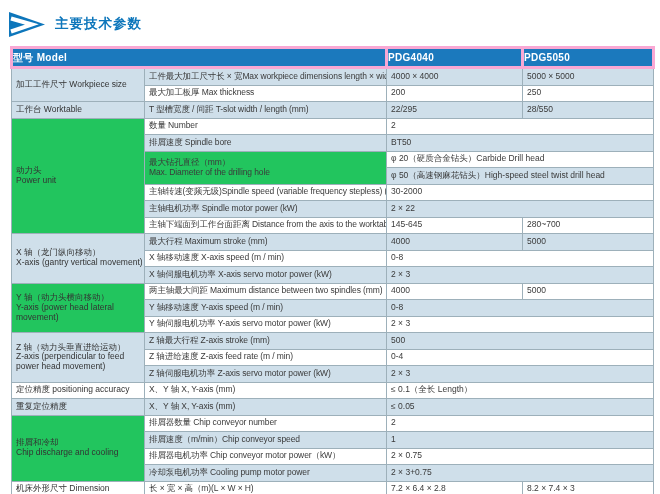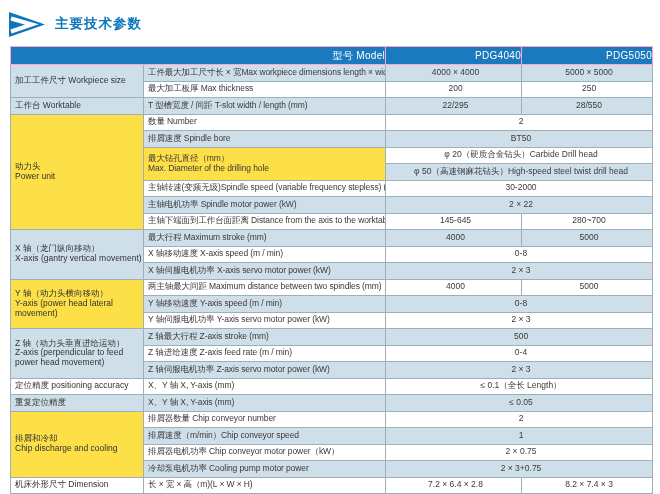--- a/index.html
+++ b/index.html
@@ -22,42 +22,42 @@
     border-collapse:collapse;table-layout:fixed;
     width:642px;margin:7px 0 0 10px;
     border:1px solid #7e99a8;
   }
   table.spec col.c0{width:133px;}
   table.spec col.c1{width:242px;}
   table.spec col.c2{width:136px;}
   table.spec col.c3{width:131px;}
 
   table.spec th{
-    background:#1b79bd;color:#ffffff;font-weight:normal;
-    font-size:9.5px;height:17px;padding:0;text-align:right;
-    border:1px solid #f9a8d4;
+    background:#1b79bd;color:#ffffff;font-weight:bold;
+    font-size:9.5px;height:17px;padding:0;text-align:left;
+    border:3px solid #f9a8d4;
   }
   table.spec th.model-col{font-size:10px;letter-spacing:.3px;}
 
   table.spec td{
     border:1px solid #9db0ba;
     height:15.5px;padding:0 0 0 4px;
     font-size:8.5px;line-height:1.15;
     overflow:hidden;vertical-align:middle;
   }
   tr.b{background:#cfdfea;}
   tr.w{background:#ffffff;}
   td.bg-b{background:#cfdfea;}
-  td.bg-w{background:#fde047;}
+  td.bg-w{background:#22c55e;}
 
   td.cat{padding-left:8px;font-size:7.5px;white-space:pre-line;color:#333;}
   td.catspec{padding-left:8px;font-size:8px;white-space:nowrap;color:#333;}
   td.spec{font-size:7.5px;white-space:nowrap;letter-spacing:-0.1px;padding-left:5px;}
   td.spec.pre{white-space:pre-line;}
-  td.val{text-align:center;padding:0;white-space:nowrap;font-size:8.5px;}
+  td.val{padding:0;white-space:nowrap;font-size:8.5px;}
 </style>
 </head>
 <body>
 
 <div class="page">
 
   <div class="titlebar">
     <svg class="title-icon" viewBox="0 0 40 27" xmlns="http://www.w3.org/2000/svg">
       <polygon points="2,1 38,13.5 2,26" fill="#0d76bb"></polygon>
       <polyline points="4,7.5 25,13.5 4,20.5" fill="none" stroke="#ffffff" stroke-width="4"></polyline>

